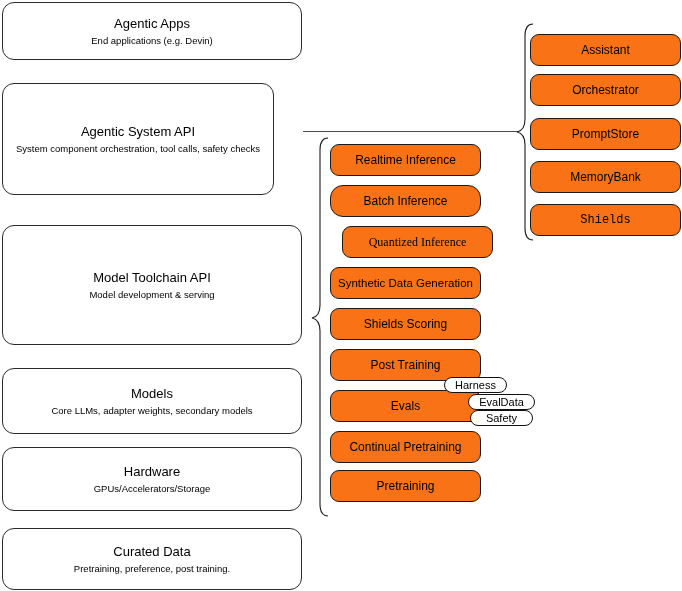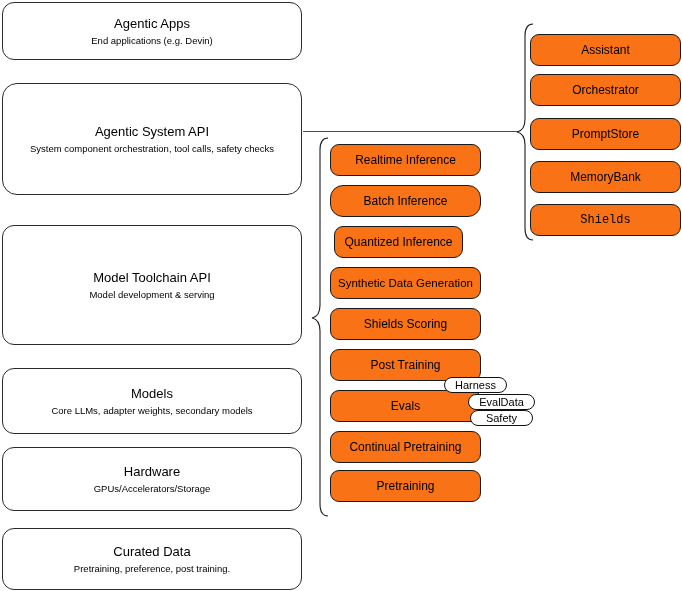--- a/index.html
+++ b/index.html
@@ -102,21 +102,21 @@
 </head>
 <body>
 
 <div id="canvas">
 
   <div class="stack-box" style="left:2px; top:2px; width:300px; height:58px;">
     <div class="stack-title">Agentic Apps</div>
     <div class="stack-sub">End applications (e.g. Devin)</div>
   </div>
 
-  <div class="stack-box" style="left:2px; top:83px; width:300px; height:112px;border-radius:15px;">
+  <div class="stack-box" style="left:2px; top:83px; width:272px; height:112px;">
     <div class="stack-title">Agentic System API</div>
     <div class="stack-sub">System component orchestration, tool calls, safety checks</div>
   </div>
 
   <div class="stack-box" style="left:2px; top:225px; width:300px; height:120px;">
     <div class="stack-title">Model Toolchain API</div>
     <div class="stack-sub">Model development &amp; serving</div>
   </div>
 
   <div class="stack-box" style="left:2px; top:368px; width:300px; height:66px;">
@@ -153,21 +153,21 @@
              C 19 106, 16 109, 11 110
              C 16 111, 19 114, 19 123
              L 19 206
              C 19 212, 20 218, 27 218"></path>
   </svg>
 
   <div class="leaf-box" style="left:330px; top:144px; width:151px; height:32px;">Realtime Inference</div>
 
   <div class="leaf-box" style="left:330px; top:185px; width:151px; height:32px;border-radius:13px;">Batch Inference</div>
 
-  <div class="leaf-box" style="left:334px; top:226px; width:129px; height:32px;">Quantized Inference</div>
+  <div class="leaf-box" style="left:342px; top:226px; width:151px; height:32px;font-family:Liberation Serif, serif;">Quantized Inference</div>
 
   <div class="leaf-box" style="left:330px; top:267px; width:151px; height:32px; font-size:11.5px;">Synthetic Data Generation</div>
 
   <div class="leaf-box" style="left:330px; top:308px; width:151px; height:32px;">Shields Scoring</div>
 
   <div class="leaf-box" style="left:330px; top:349px; width:151px; height:32px;">Post Training</div>
 
   <div class="leaf-box" style="left:330px; top:390px; width:151px; height:32px;">Evals</div>
 
   <div class="leaf-box" style="left:330px; top:431px; width:151px; height:32px;">Continual Pretraining</div>

